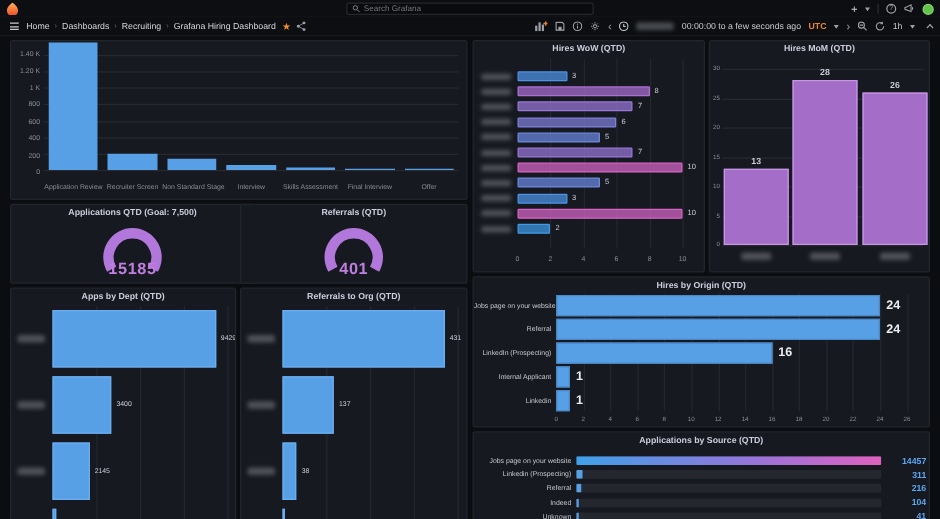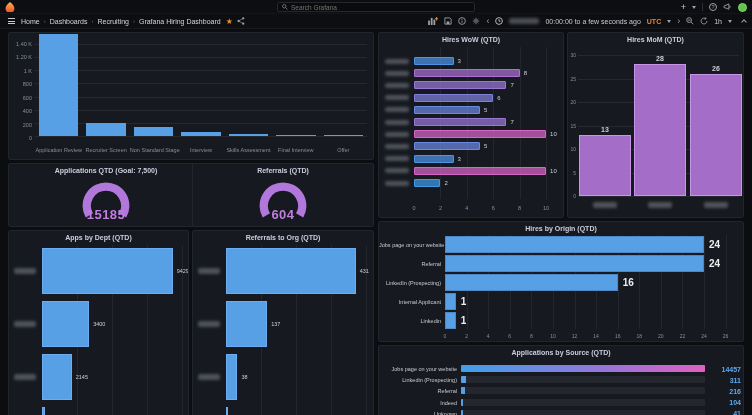--- a/index.html
+++ b/index.html
@@ -218,21 +218,21 @@
   <div class="gaugeval">15185</div>
 </div>
 
 <div class="panel" style="left:192px;top:163px;width:182px;height:64px">
   <div class="ptitle">Referrals (QTD)</div>
   <div style="position:absolute;left:0;right:0;top:13px;bottom:0;display:flex;justify-content:center">
     <svg width="72" height="48" viewBox="0 0 60 40">
       <path d="M 16.14 32 A 16 16 0 1 1 43.86 32" fill="none" stroke="#b277da" stroke-width="7"></path>
     </svg>
   </div>
-  <div class="gaugeval">604</div>
+  <div class="gaugeval">401</div>
 </div>
 
 <div class="panel" id="p-dept" style="left:8px;top:230px;width:181px;height:190px">
   <div class="ptitle">Apps by Dept (QTD)</div>
 <div class="vgrid" style="left: 68px; top: 14px; bottom: 0px;"></div>
     <div class="vgrid" style="left: 103px; top: 14px; bottom: 0px;"></div>
     <div class="vgrid" style="left: 138px; top: 14px; bottom: 0px;"></div>
     <div class="vgrid" style="left: 173px; top: 14px; bottom: 0px;"></div>
     <div class="redact" style="left: 5px; width: 22px; height: 6px; position: absolute; top: 37px;"></div>
     <div class="bar" style="left: 33px; top: 17px; width: 130.699px; height: 46px; background: rgb(87, 160, 229); border: 1px solid rgb(108, 172, 240);"></div>

